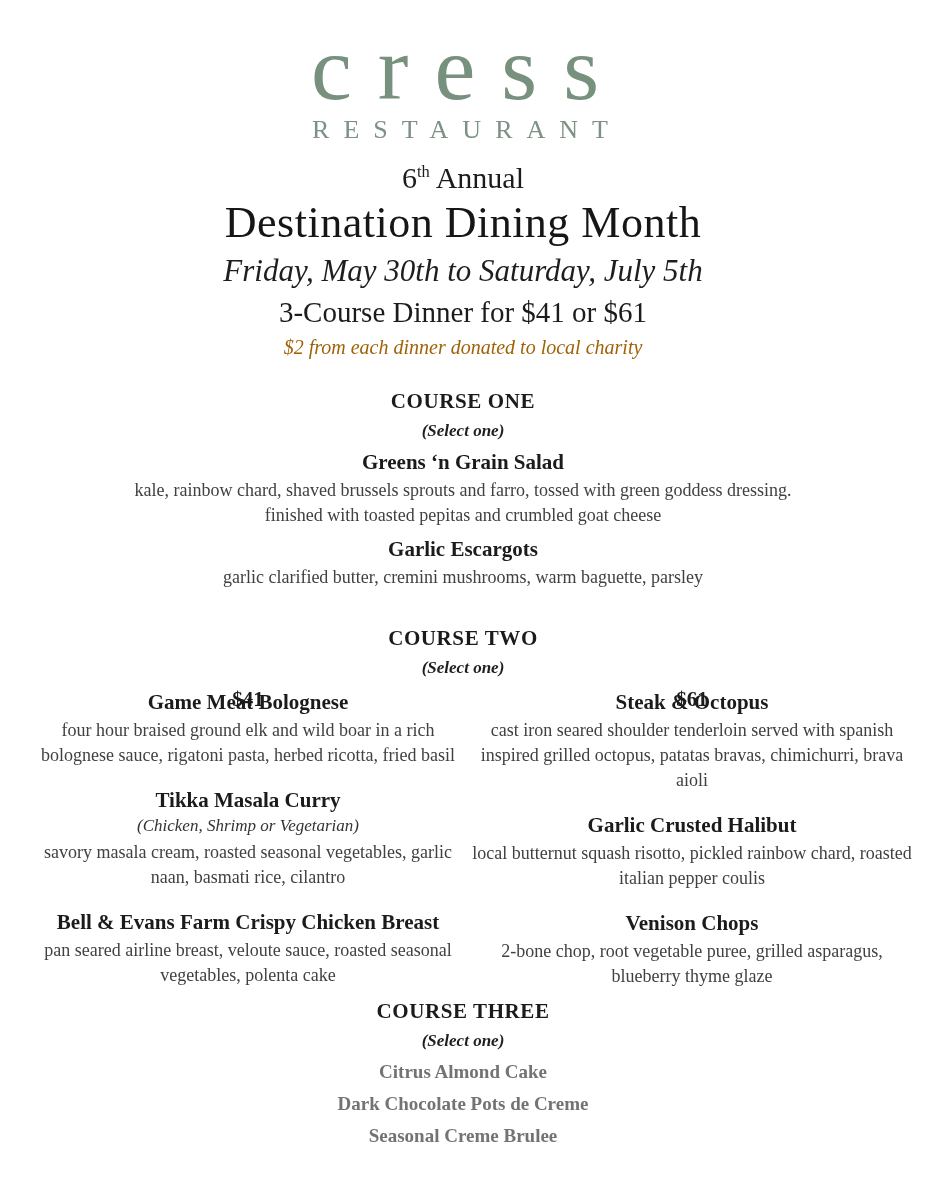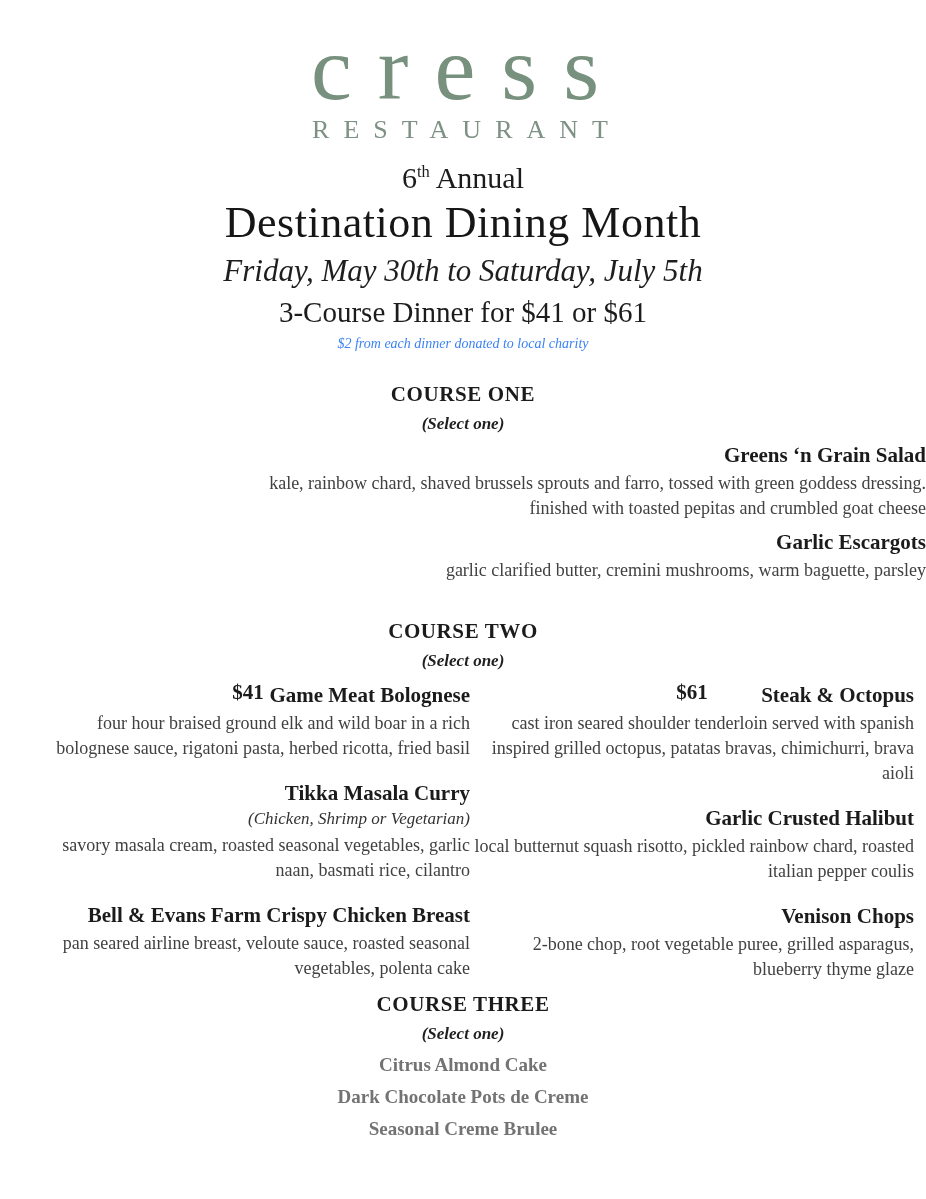--- a/index.html
+++ b/index.html
@@ -16,25 +16,25 @@
   }
   .brand-sub {
     margin-top:12px; font-size:26px; letter-spacing:14px; padding-left:8px;
   }
   
   .annual { margin-top:16px; font-size:30px; color:#1c1c1c; }
   .annual sup { font-size:0.55em; }
   .title { margin:2px 0 0; font-size:44px; font-weight:normal; color:#161616; letter-spacing:0.5px; }
   .dates { font-style:italic; font-size:31px; margin-top:5px; color:#1e1e1e; }
   .price-line { font-size:29px; margin-top:7px; color:#1c1c1c; }
-  .charity { font-style:italic; font-size:14px; margin-top:7px; color:#3b82f6;text-align:center; }
+  .charity { font-style:italic; font-size:20px; margin-top:7px; color:#a16207;text-align:center; }
   
   .course h2 { font-size:21px; margin:0; font-weight:bold; letter-spacing:0.6px; color:#1b1b1b; }
   .select-note { font-size:17px; font-weight:bold; font-style:italic; margin-top:7px; color:#1f1f1f; }
-  .item { margin-top:9px;text-align:right; }
+  .item { margin-top:9px; }
   .item h3 { font-size:21px; margin:0; font-weight:bold; color:#1b1b1b; }
   .desc { font-size:18px; color:#414141; margin:3px 0 0; line-height:25px;font-family:Liberation Serif, serif; }
   .desc .line { display:block; }
   .note { font-size:17px; font-style:italic; color:#333333; margin-top:2px; line-height:22px; }
   
   .course-one { margin-top:30px; }
   
   .course-two { margin-top:36px; }
   .prices-row { position:relative; margin-top:2px; height:28px; }
   .price { position:absolute; top:-3px; font-weight:bold; font-size:21px; color:#1b1b1b;margin-top:32px; }

